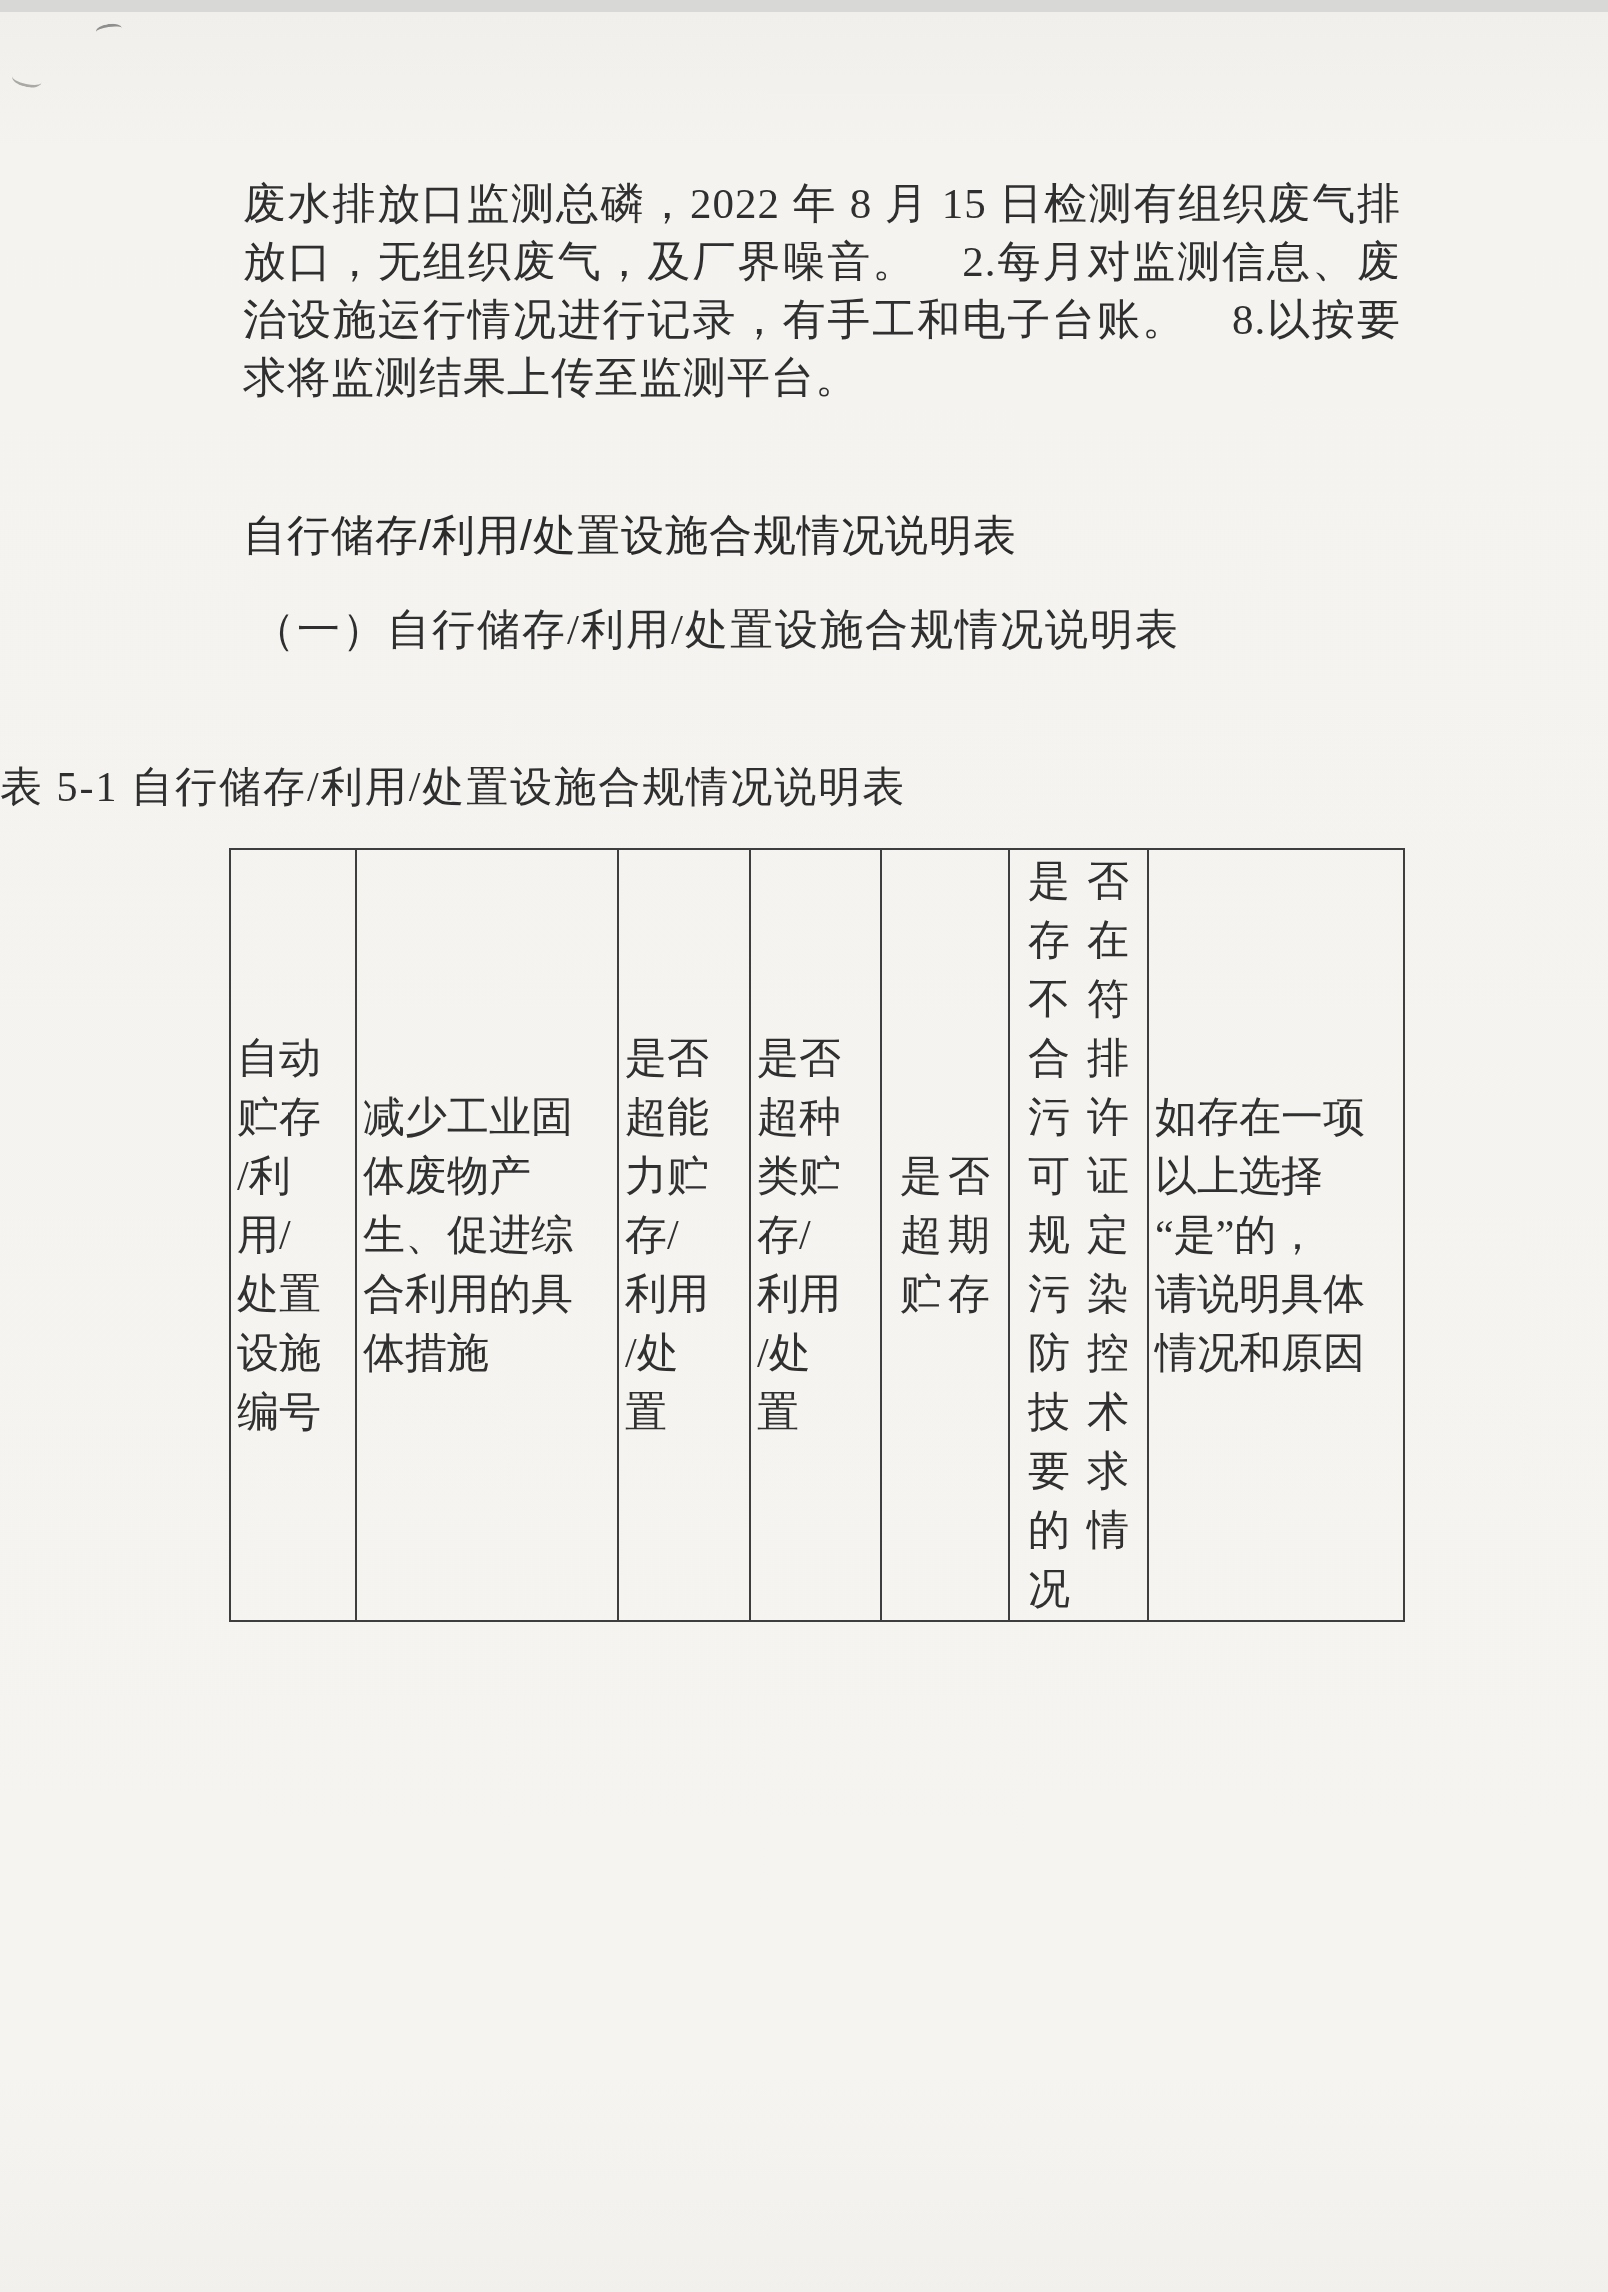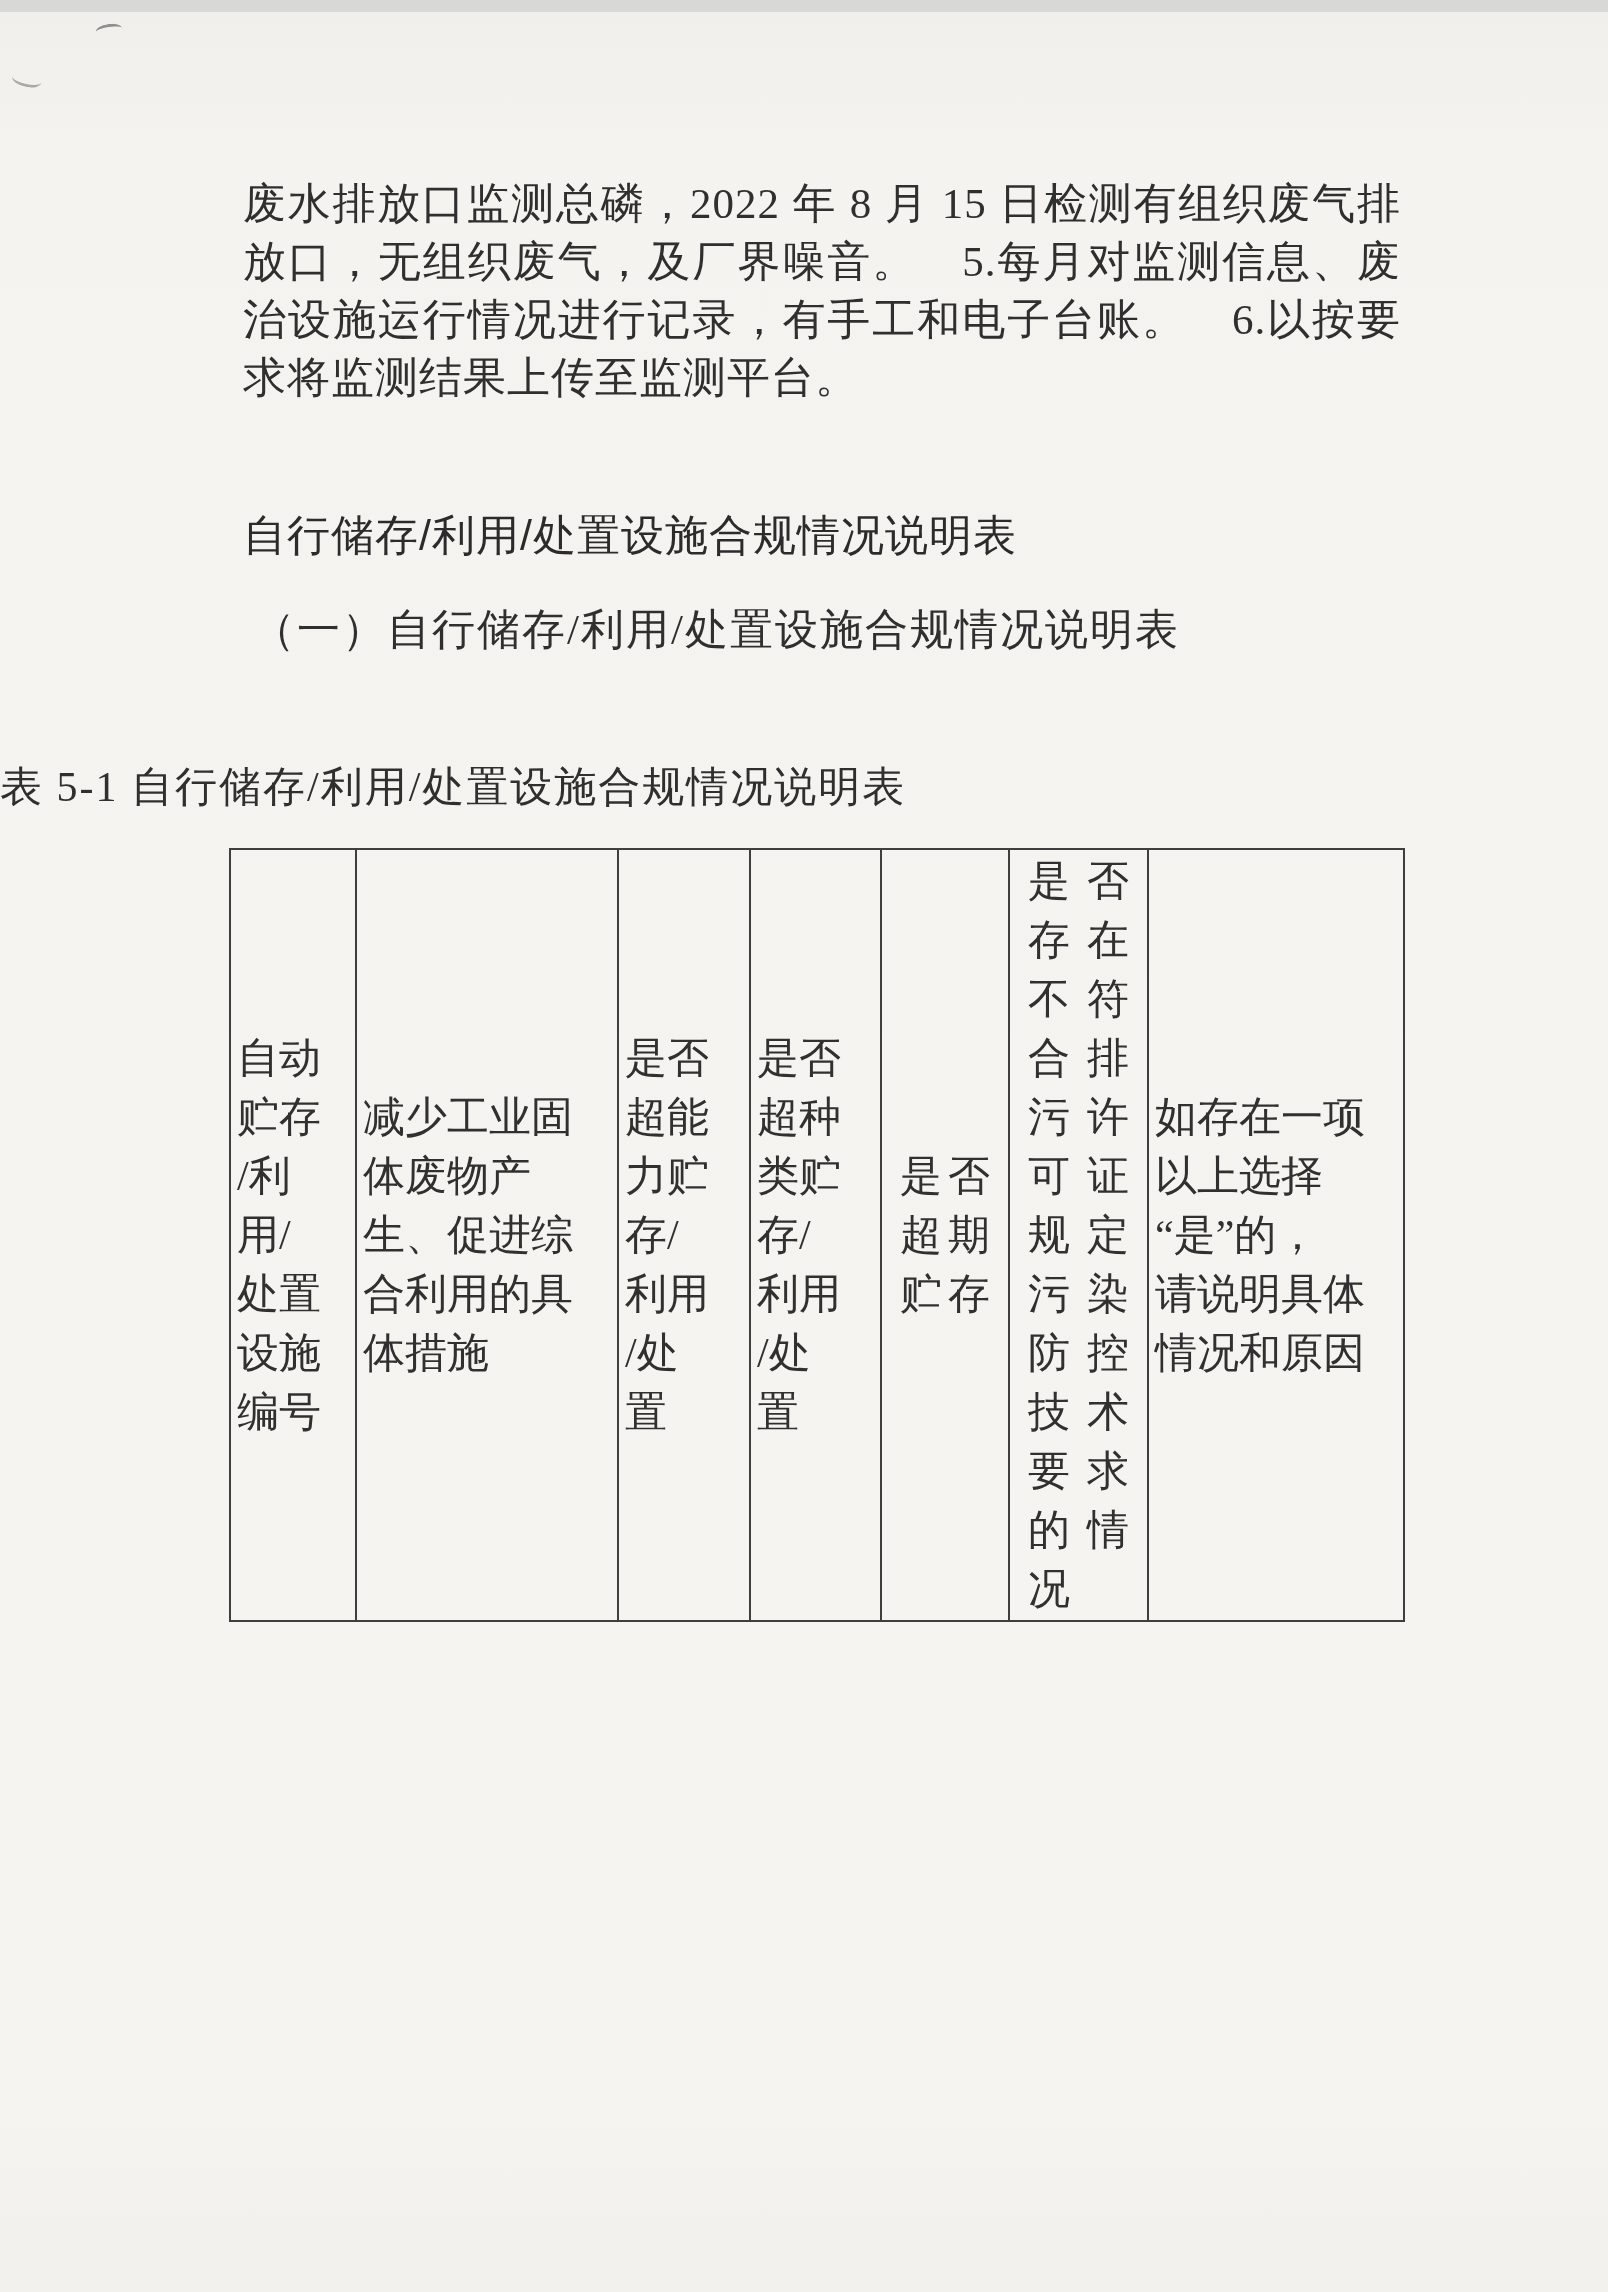--- a/index.html
+++ b/index.html
@@ -63,22 +63,22 @@
 </head>
 <body>
 
 <div class="page">
 
   <div class="speck speck-a"></div>
   <div class="speck speck-b"></div>
 
   <div class="paragraph">
     <div class="line justify">废水排放口监测总磷，2022 年 8 月 15 日检测有组织废气排</div>
-    <div class="line justify">放口，无组织废气，及厂界噪音。　5.每月对监测信息、废</div>
-    <div class="line justify">治设施运行情况进行记录，有手工和电子台账。　6.以按要</div>
+    <div class="line justify">放口，无组织废气，及厂界噪音。　2.每月对监测信息、废</div>
+    <div class="line justify">治设施运行情况进行记录，有手工和电子台账。　8.以按要</div>
     <div class="line">求将监测结果上传至监测平台。</div>
   </div>
 
   <h2 class="heading">自行储存/利用/处置设施合规情况说明表</h2>
 
   <div class="subheading">（一）自行储存/利用/处置设施合规情况说明表</div>
 
   <div class="table-title">表 5-1 自行储存/利用/处置设施合规情况说明表</div>
 
   <table class="compliance">

